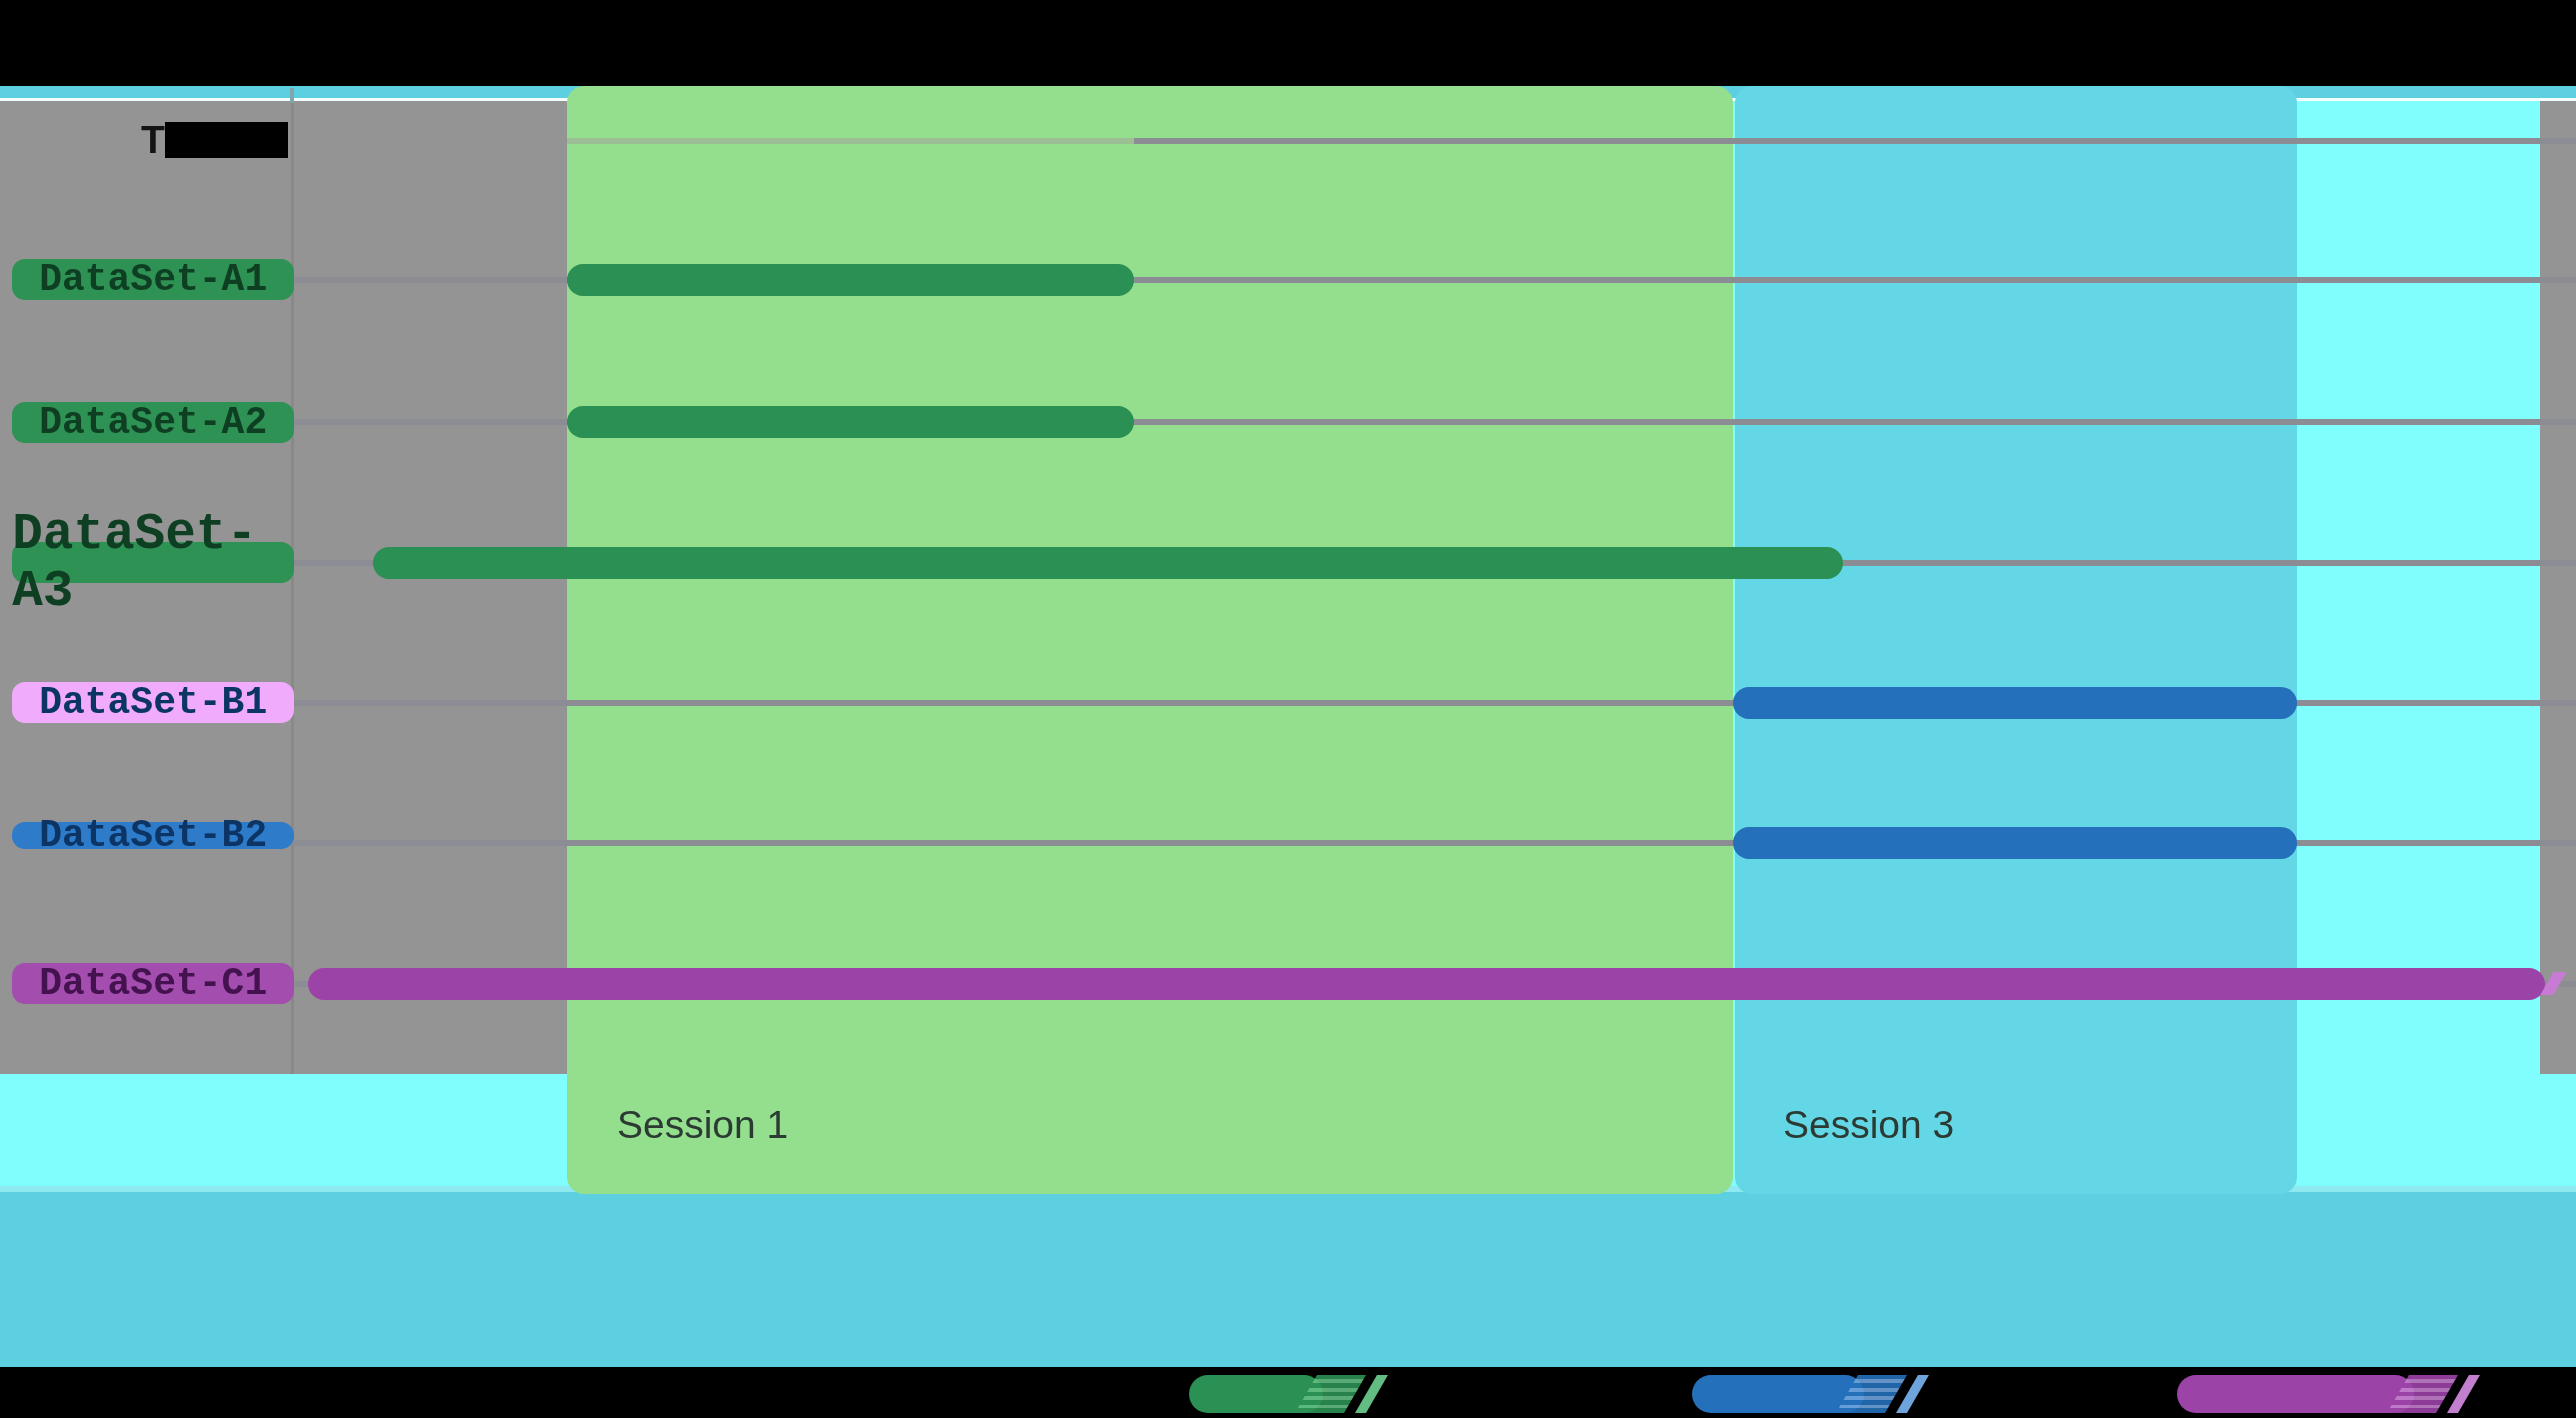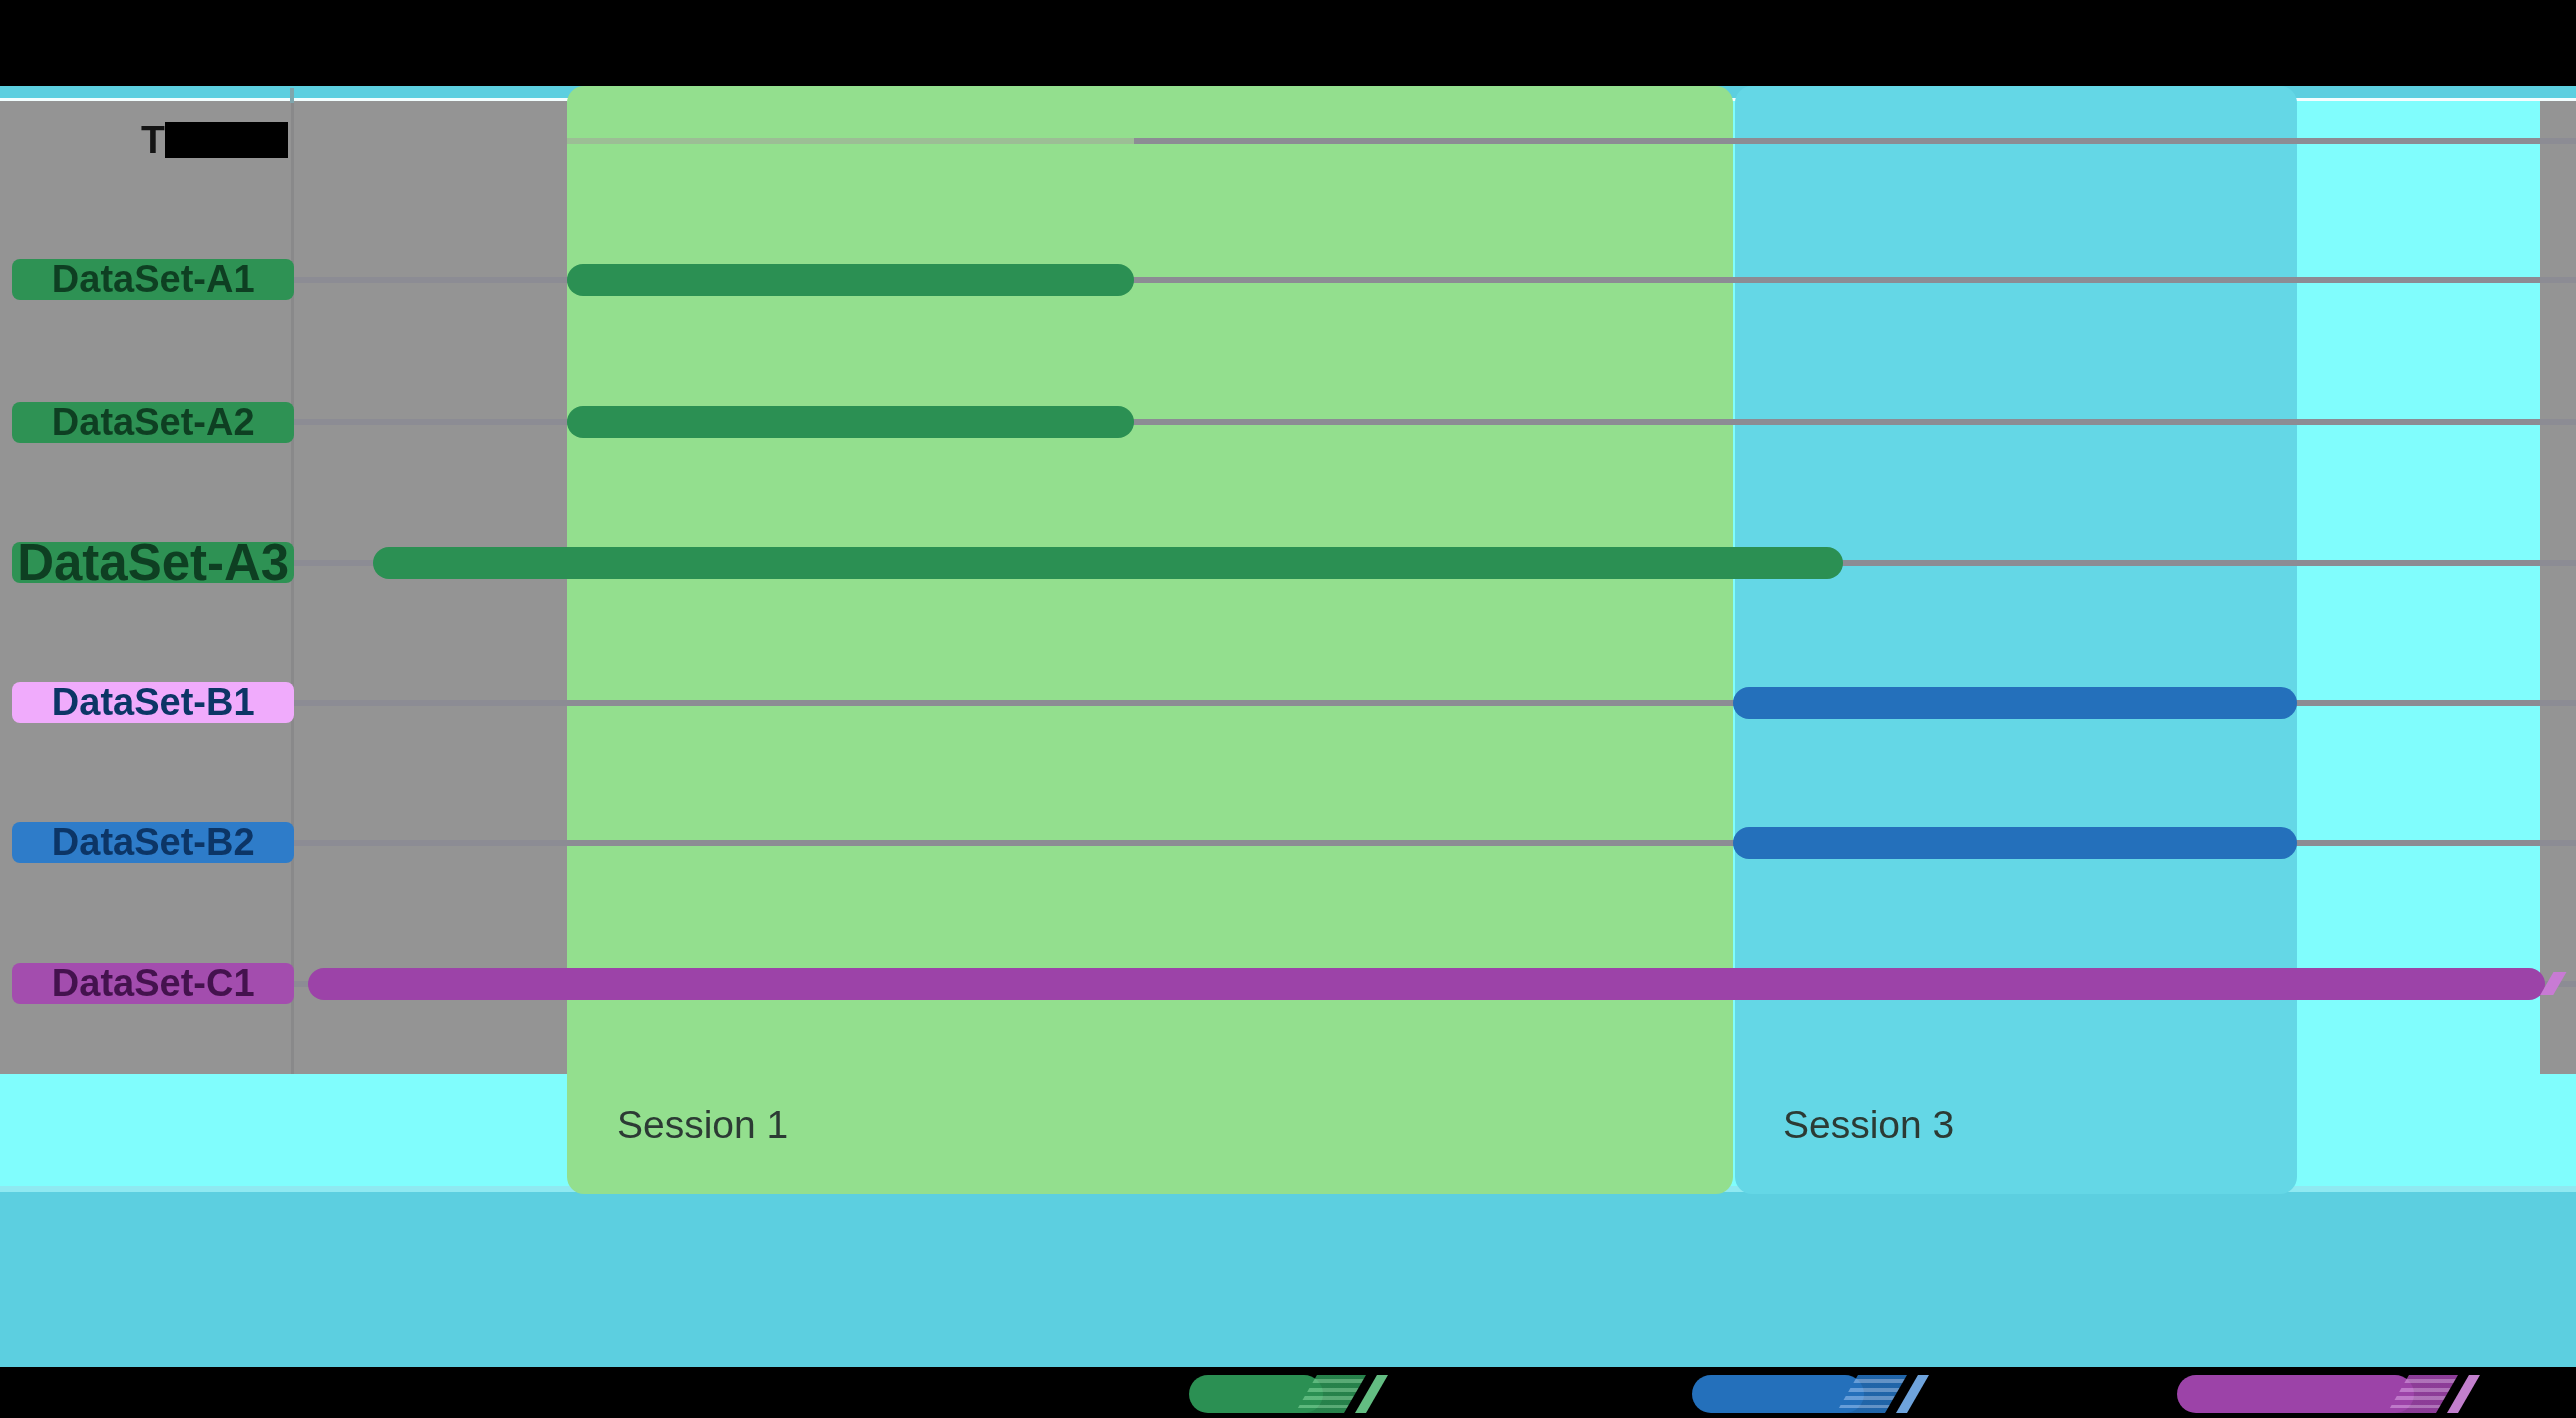--- a/index.html
+++ b/index.html
@@ -1,20 +1,20 @@
 <!DOCTYPE html>
 <html style="font-size:15px"><head>
 <meta charset="utf-8">
 <style>
   html,body{margin:0;padding:0;background:#fff;}
   body{font-family:"Liberation Sans", sans-serif;}
   #stage{position:relative;width:2576px;height:1419px;overflow:hidden;background:#fff;}
   .abs{position:absolute;}
   .band{left:0;width:2576px;background:#000;}
-  .badge{display:flex;align-items:center;justify-content:center;font-weight:bold;border-radius:8px;}
+  .badge{display:flex;align-items:center;justify-content:center;font-weight:bold;border-radius:13px;font-family:Liberation Mono, monospace;}
   .bar{border-radius:16px;}
   .gridline{height:5.6px;}
   .session-label{font-size:39px;color:#2C3A34;width:469px;}
   .legend-pill{height:38px;border-radius:19px;}
   .stripes{width:49px;height:38px;transform:skewX(-30deg);opacity:.9;}
   .slash{width:11.3px;height:38px;transform:skewX(-30deg);}
 </style>
 </head>
 <body>
 
@@ -54,21 +54,21 @@
       <div class="abs bar" style="left: 1733px; top: 827px; width: 564px; height: 32px; background: rgb(36, 112, 187);"></div>
       <div class="abs bar" style="left: 308px; top: 968px; width: 2237px; height: 32px; background: rgb(156, 67, 168);"></div>
       <div class="abs " style="left: 2547px; top: 972px; width: 13px; height: 22.5px; background: rgb(200, 123, 212); transform: skewX(-30deg);"></div>
     </div>
 
   <div id="badges" class="abs" style="left:0;top:0;">
       <div class="abs badge" style="left: 12.2px; top: 259px; width: 282px; height: 41px; background: rgb(46, 146, 84); color: rgb(14, 63, 34); font-size: 38px; letter-spacing: 0px;">DataSet-A1</div>
       <div class="abs badge" style="left: 12.2px; top: 402px; width: 282px; height: 41px; background: rgb(46, 146, 84); color: rgb(14, 63, 34); font-size: 38px; letter-spacing: 0px;">DataSet-A2</div>
       <div class="abs badge" style="left: 12.2px; top: 542px; width: 282px; height: 41px; background: rgb(46, 146, 84); color: rgb(14, 63, 34); font-size: 51px; letter-spacing: 0px;">DataSet-A3</div>
       <div class="abs badge" style="left: 12.2px; top: 682px; width: 282px; height: 41px; background: #f0abfc; color: rgb(12, 53, 102); font-size: 38px; letter-spacing: 0px;">DataSet-B1</div>
-      <div class="abs badge" style="left: 12.2px; top: 822px; width: 282px; height: 41px; background: rgb(46, 124, 201); color: rgb(12, 53, 102); font-size: 38px; letter-spacing: 0px;">DataSet-B2</div>
+      <div class="abs badge" style="left: 12.2px; top: 822px; width: 282px; height: 27px; background: rgb(46, 124, 201); color: rgb(12, 53, 102); font-size: 38px; letter-spacing: 0px;">DataSet-B2</div>
       <div class="abs badge" style="left: 12.2px; top: 963px; width: 282px; height: 41px; background: rgb(163, 77, 174); color: rgb(68, 18, 78); font-size: 38px; letter-spacing: 0px;">DataSet-C1</div>
     </div>
 
   <div class="abs" style="left:141px;top:118px;font-size:39px;font-weight:bold;color:#141414;">T</div>
   <div class="abs" style="left:165px;top:122px;width:123px;height:36px;background:#000;"></div>
 
   <div id="session-labels" class="abs" style="left:0;top:0;">
       <div class="abs session-label" style="left: 617px; top: 1103px;">Session 1</div>
       <div class="abs session-label" style="left: 1783px; top: 1103px;">Session 3</div>
     </div>

